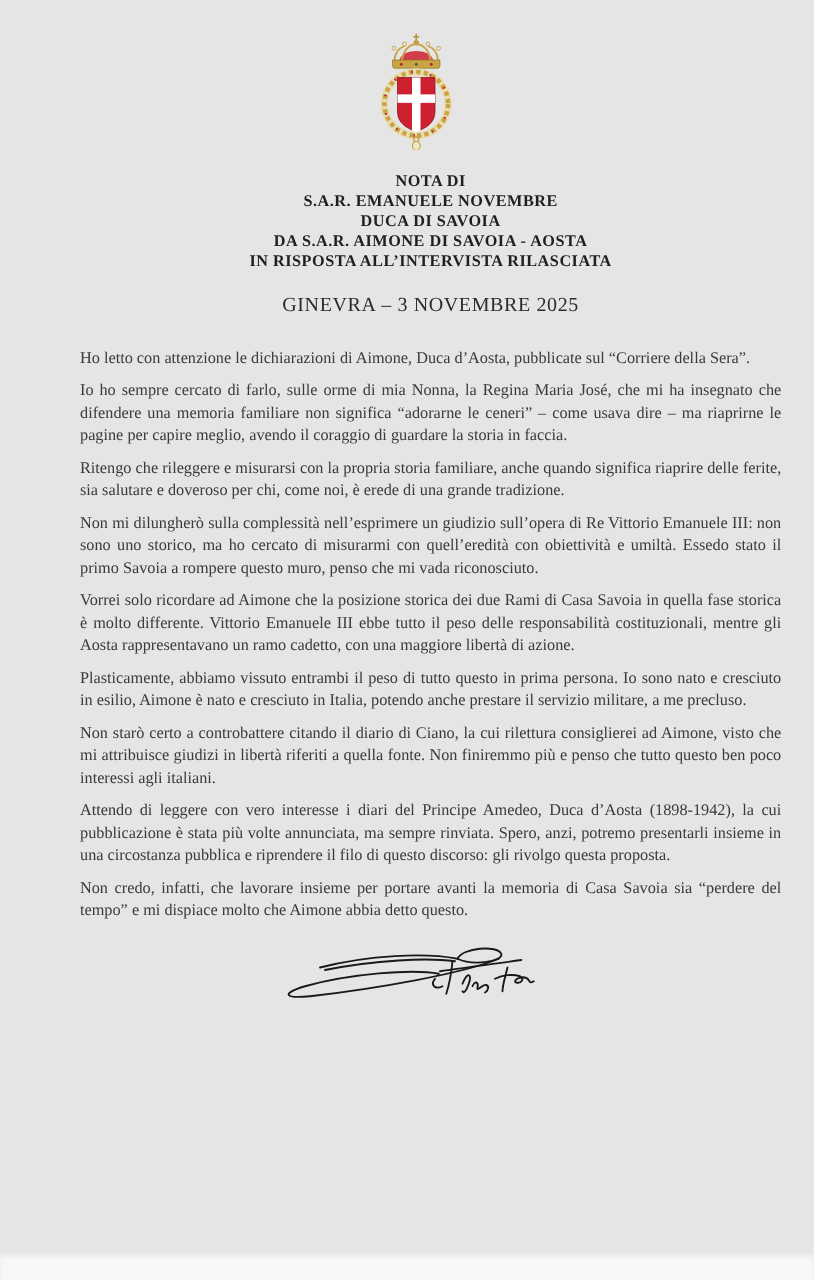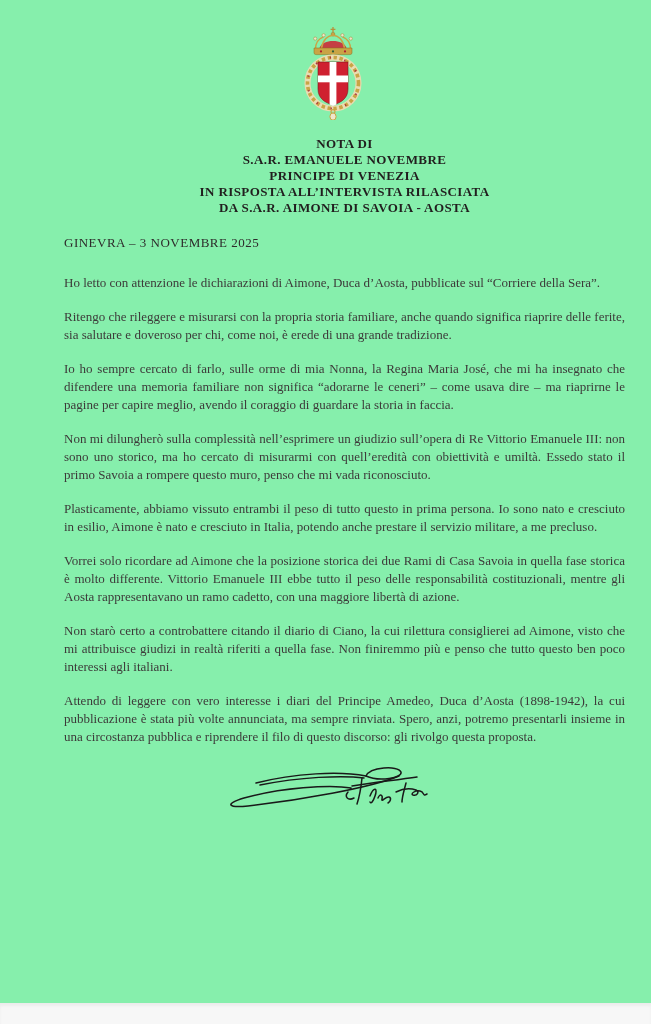--- a/index.html
+++ b/index.html
@@ -5,53 +5,54 @@
   html, body { margin: 0; padding: 0; }
   body {
     width: 651px; height: 1024px;
     background: #ffffff;
     font-family: "Liberation Serif", "DejaVu Serif", serif;
     overflow: hidden;
   }
   .page {
     position: relative;
     width: 651px; height: 1024px;
-    background: #86efac;
+    background: #e5e5e5;
   }
   .content {
     padding: 0 26px 0 64px;
   }
   .crest-wrap {
     padding-top: 26px;
     text-align: center;
     transform: translateX(-12px);
   }
   .title-block {
     margin-top: 12px;
     text-align: center;
     color: #211e1e;
     font-weight: bold;
     font-size: 13px;
     line-height: 16px;
     letter-spacing: 0.4px;
   }
   .dateline {
     margin-top: 19px;
+    text-align: center;
     color: #2e2b2b;
-    font-size: 13px;
+    font-size: 16px;
     letter-spacing: 0.5px;
   }
   .body-text {
     margin-top: 23px;
     color: #3c3a39;
     font-size: 13px;
     line-height: 18px;
   }
   .body-text p {
-    margin: 16px 0 8px 0;
+    margin: 0 0 8px 0;
     text-align: justify;
   }
   .signature-wrap {
     margin-top: 17px;
     text-align: center;
     transform: translateX(-20px);
   }
   .page-bottom-edge {
     position: absolute;
     left: 0; bottom: 0;
@@ -98,36 +99,37 @@
         <rect x="18" y="49.5" width="30" height="6.8" fill="#ffffff"></rect>
 
         <circle cx="33" cy="85.6" r="2" fill="none" stroke="#c9a445" stroke-width="1.1"></circle>
         <ellipse cx="33" cy="90.6" rx="3.1" ry="3.6" fill="#efe6cc" stroke="#c9a445" stroke-width="1"></ellipse>
       </svg>
     </div>
 
     <div class="title-block">
       <div>NOTA DI</div>
       <div>S.A.R. EMANUELE NOVEMBRE</div>
-      <div>PRINCIPE DI VENEZIA</div>
+      <div>DUCA DI SAVOIA</div>
+      <div>DA S.A.R. AIMONE DI SAVOIA - AOSTA</div>
       <div>IN RISPOSTA ALL’INTERVISTA RILASCIATA</div>
-      <div>DA S.A.R. AIMONE DI SAVOIA - AOSTA</div>
     </div>
 
     <div class="dateline">GINEVRA – 3 NOVEMBRE 2025</div>
 
     <div class="body-text">
       <p>Ho letto con attenzione le dichiarazioni di Aimone, Duca d’Aosta, pubblicate sul “Corriere della Sera”.</p>
+      <p>Io ho sempre cercato di farlo, sulle orme di mia Nonna, la Regina Maria José, che mi ha insegnato che difendere una memoria familiare non significa “adorarne le ceneri” – come usava dire – ma riaprirne le pagine per capire meglio, avendo il coraggio di guardare la storia in faccia.</p>
       <p>Ritengo che rileggere e misurarsi con la propria storia familiare, anche quando significa riaprire delle ferite, sia salutare e doveroso per chi, come noi, è erede di una grande tradizione.</p>
-      <p>Io ho sempre cercato di farlo, sulle orme di mia Nonna, la Regina Maria José, che mi ha insegnato che difendere una memoria familiare non significa “adorarne le ceneri” – come usava dire – ma riaprirne le pagine per capire meglio, avendo il coraggio di guardare la storia in faccia.</p>
       <p>Non mi dilungherò sulla complessità nell’esprimere un giudizio sull’opera di Re Vittorio Emanuele III: non sono uno storico, ma ho cercato di misurarmi con quell’eredità con obiettività e umiltà. Essedo stato il primo Savoia a rompere questo muro, penso che mi vada riconosciuto.</p>
+      <p>Vorrei solo ricordare ad Aimone che la posizione storica dei due Rami di Casa Savoia in quella fase storica è molto differente. Vittorio Emanuele III ebbe tutto il peso delle responsabilità costituzionali, mentre gli Aosta rappresentavano un ramo cadetto, con una maggiore libertà di azione.</p>
       <p>Plasticamente, abbiamo vissuto entrambi il peso di tutto questo in prima persona. Io sono nato e cresciuto in esilio, Aimone è nato e cresciuto in Italia, potendo anche prestare il servizio militare, a me precluso.</p>
-      <p>Vorrei solo ricordare ad Aimone che la posizione storica dei due Rami di Casa Savoia in quella fase storica è molto differente. Vittorio Emanuele III ebbe tutto il peso delle responsabilità costituzionali, mentre gli Aosta rappresentavano un ramo cadetto, con una maggiore libertà di azione.</p>
-      <p>Non starò certo a controbattere citando il diario di Ciano, la cui rilettura consiglierei ad Aimone, visto che mi attribuisce giudizi in realtà riferiti a quella fase. Non finiremmo più e penso che tutto questo ben poco interessi agli italiani.</p>
+      <p>Non starò certo a controbattere citando il diario di Ciano, la cui rilettura consiglierei ad Aimone, visto che mi attribuisce giudizi in libertà riferiti a quella fonte. Non finiremmo più e penso che tutto questo ben poco interessi agli italiani.</p>
       <p>Attendo di leggere con vero interesse i diari del Principe Amedeo, Duca d’Aosta (1898-1942), la cui pubblicazione è stata più volte annunciata, ma sempre rinviata. Spero, anzi, potremo presentarli insieme in una circostanza pubblica e riprendere il filo di questo discorso: gli rivolgo questa proposta.</p>
+      <p>Non credo, infatti, che lavorare insieme per portare avanti la memoria di Casa Savoia sia “perdere del tempo” e mi dispiace molto che Aimone abbia detto questo.</p>
     </div>
 
     <div class="signature-wrap">
       <svg width="210" height="52" viewBox="0 0 210 52" fill="none" stroke="#191919" stroke-width="1.5" stroke-linecap="round" stroke-linejoin="round">
 
         <path d="M36,20 C 75,10 120,8 146,13"></path>
         <path d="M40,22 C 80,14 122,12 144,15"></path>
 
         <path d="M146,13 C 150,4 178,2 181,9 C 183,15 159,19 146,13"></path>
 

